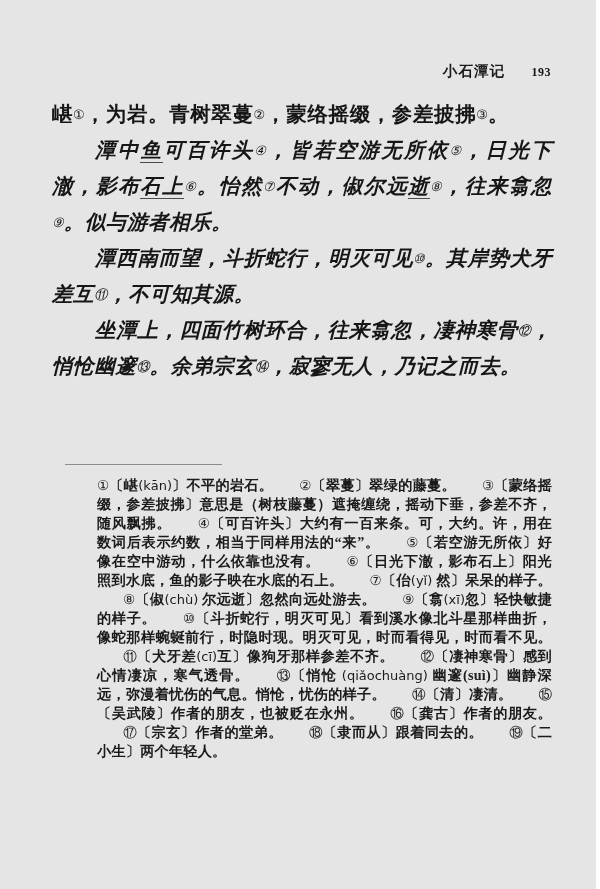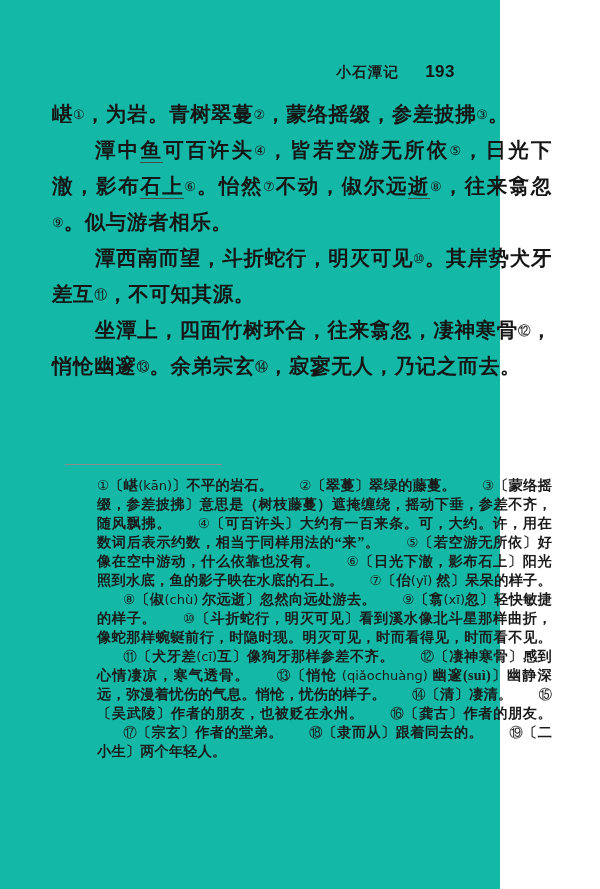--- a/index.html
+++ b/index.html
@@ -13,23 +13,23 @@
     height: 889px;
     position: relative;
     font-family: "Liberation Serif", "DejaVu Serif", serif;
     color: #1a1a1a;
     overflow: hidden;
   }
 
   .page {
     position: absolute;
     inset: 0;
-    width: 500px;
+    width: 596px;
     height: 889px;
-    background: #14b8a6;
+    background: #e5e5e5;
   }
 
   
   .running-head {
     position: absolute;
     top: 62px;
     left: 0;
     right: 45px;
     height: 26px;
     display: flex;
@@ -37,25 +37,25 @@
     align-items: baseline;
     gap: 26px;
   }
   .rh-title {
     font-size: 14.5px;
     font-weight: 700;
     letter-spacing: 1.2px;
     color: #1b1b1b;
   }
   .rh-page {
-    font-size: 17px;
+    font-size: 12px;
     font-weight: 700;
     letter-spacing: 0.5px;
     color: #141414;
-    font-family: Liberation Sans, sans-serif;
+    font-family: Liberation Serif, serif;
   }
 
   
   .body-text {
     position: absolute;
     top: 96px;
     left: 52px;
     width: 500px;
   }
   .para {
@@ -63,20 +63,21 @@
     line-height: 36px;
     font-weight: 700;
     letter-spacing: 0.6px;
     text-align: justify;
     text-justify: inter-character;
     margin: 0;
     color: #161616;
   }
   .para.indent {
     text-indent: 43px;
+    font-style: italic;
   }
   .para + .para {
     margin-top: 0px;
   }
   .u {
     border-bottom: 1px solid #4a4a4a;
     padding-bottom: 1px;
   }
   sup.note {
     font-size: 13px;

